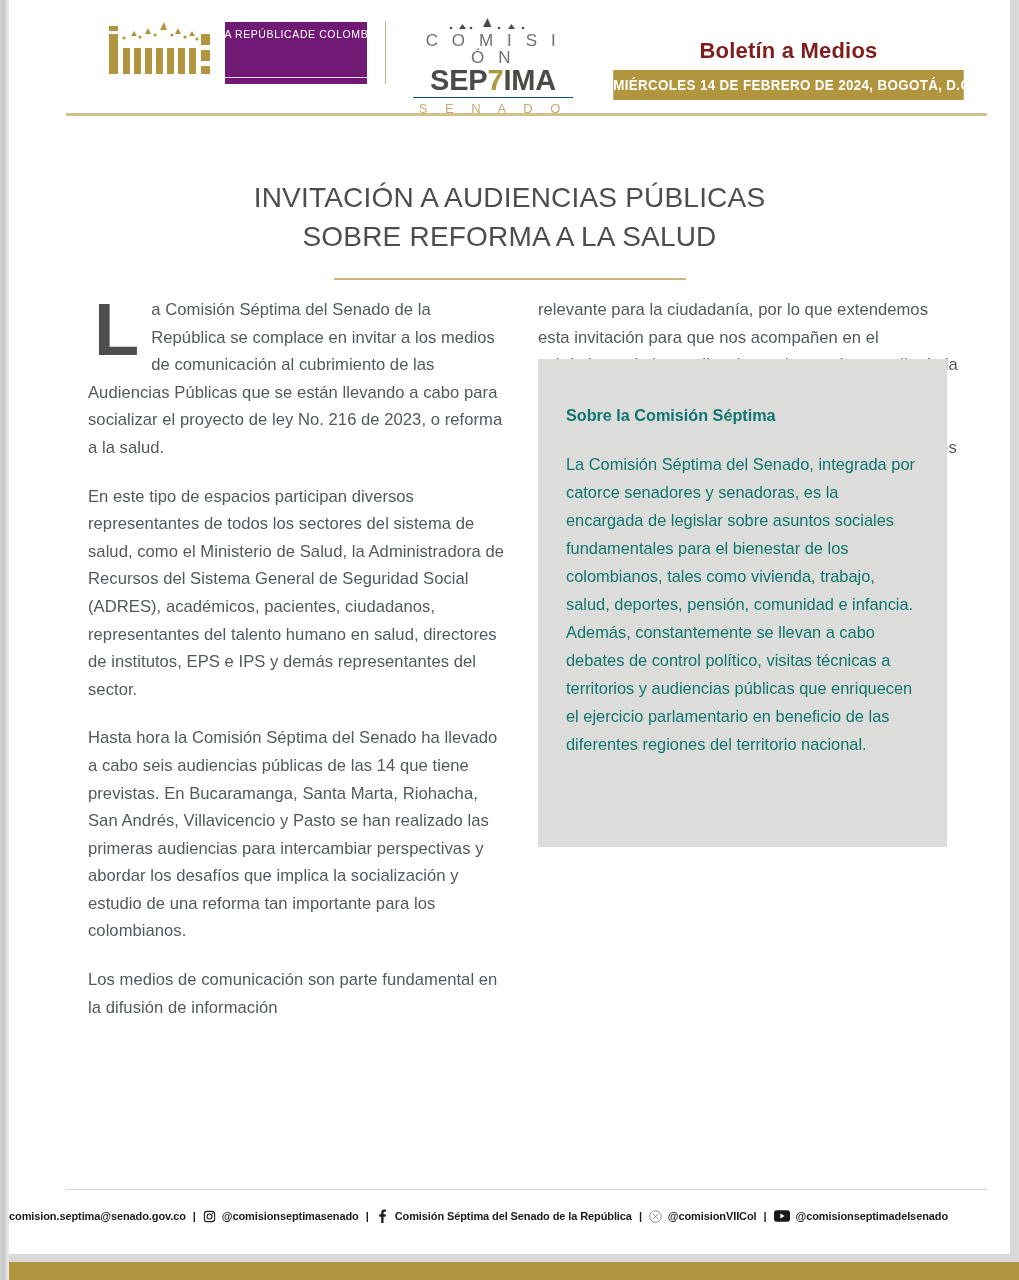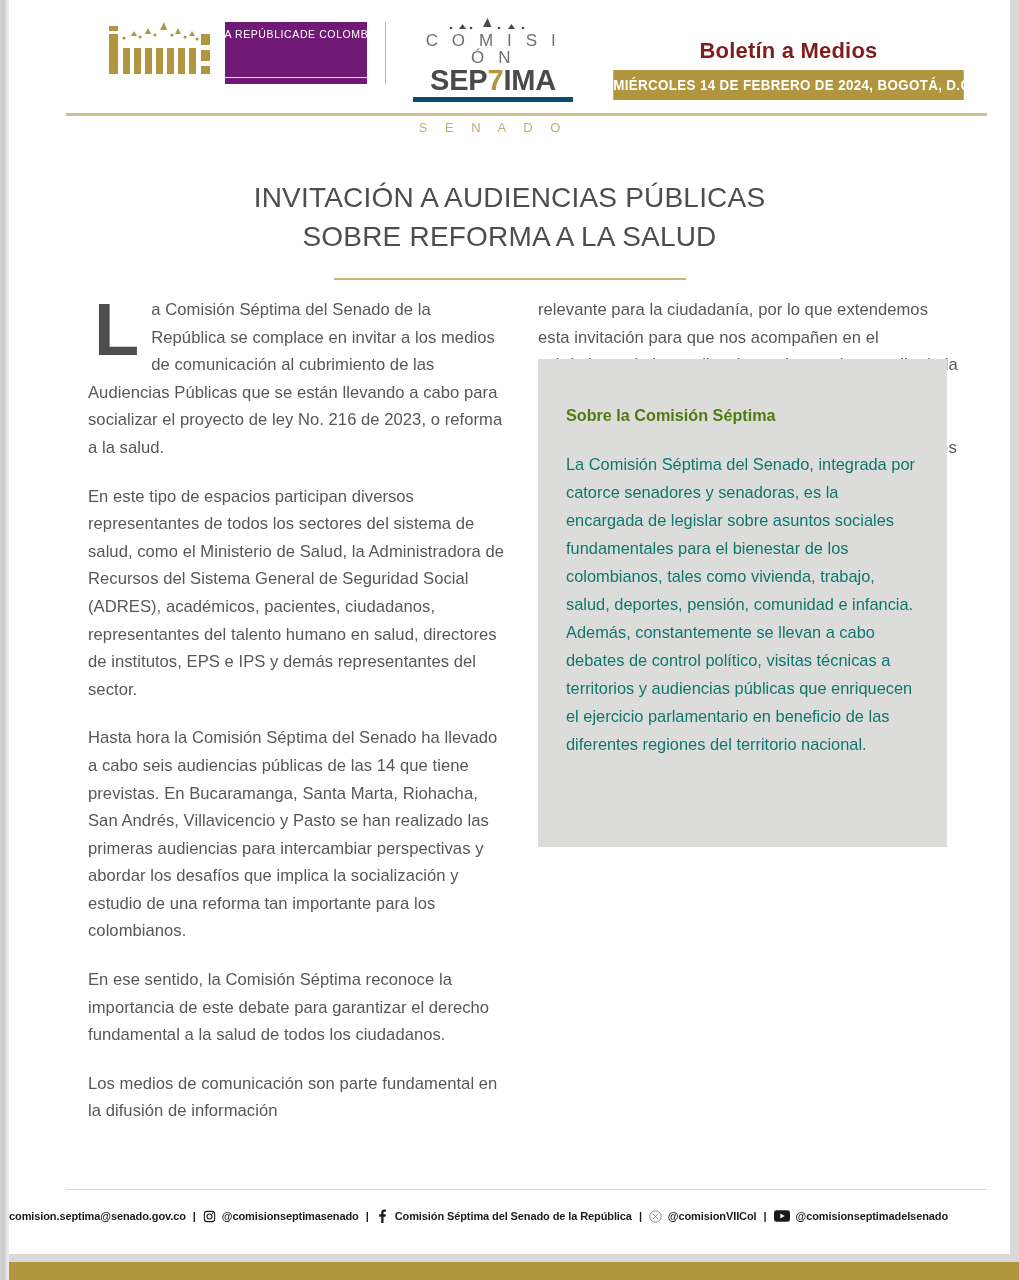--- a/index.html
+++ b/index.html
@@ -114,23 +114,23 @@
     line-height: 29px;
     color: #4a4a49;
     text-align: center;
   }
   .ls-sep7ima .seven { color: #b2953f; }
   .ls-senado {
     color: #c3ad77;
     font-size: 13px;
     letter-spacing: 7px;
     line-height: 18px;
-    border-top: 5px solid #0c4a6e;
+    border-top: 1px solid #0c4a6e;
     margin-top: 2px;
-    padding-top: 17px;
+    padding-top: 2px;
   }
 
   .boletin {
     position: absolute;
     right: 31px; top: 38px;
     width: 381px;
     text-align: center;
   }
   .boletin-title {
     color: #7f1d1d;
@@ -223,21 +223,21 @@
   .aside-box {
     position: absolute;
     left: 529px;
     top: 359px;
     width: 409px;
     height: 488px;
     background: #dcdddb;
     padding: 45px 32px 30px 28px;
   }
   .aside-title {
-    color: #4d7c0f;
+    color: #0f766e;
     font-size: 16.2px;
     font-weight: bold;
     line-height: 22px;
     margin-bottom: 24px;
   }
   .aside-text {
     color: #0f766e;
     font-size: 16.4px;
     line-height: 28px;
   }
@@ -361,21 +361,20 @@
       <div>SOBRE REFORMA A LA SALUD</div>
     </div>
     <div class="title-rule"></div>
 
     <div class="columns">
 
       <div class="col col-left">
         <p class="body-text dropcap-para"><span class="dropcap">L</span><span>a Comisión Séptima del Senado de la República se complace en invitar a los medios de comunicación al cubrimiento de las Audiencias Públicas que se están llevando a cabo para socializar el proyecto de ley No. 216 de 2023, o reforma a la salud.</span></p>
         <p class="body-text">En este tipo de espacios participan diversos representantes de todos los sectores del sistema de salud, como el Ministerio de Salud, la Administradora de Recursos del Sistema General de Seguridad Social (ADRES), académicos, pacientes, ciudadanos, representantes del talento humano en salud, directores de institutos, EPS e IPS y demás representantes del sector.</p>
         <p class="body-text">Hasta hora la Comisión Séptima del Senado ha llevado a cabo seis audiencias públicas de las 14 que tiene previstas. En Bucaramanga, Santa Marta, Riohacha, San Andrés, Villavicencio y Pasto se han realizado las primeras audiencias para intercambiar perspectivas y abordar los desafíos que implica la socialización y estudio de una reforma tan importante para los colombianos.</p>
-        <p class="body-text">En ese sentido, la Comisión Séptima reconoce la importancia de este debate para garantizar el derecho fundamental a la salud de todos los ciudadanos.</p>
         <p class="body-text">Los medios de comunicación son parte fundamental en la difusión de información</p>
       </div>
 
       <div class="col col-right">
         <p class="body-text">relevante para la ciudadanía, por lo que extendemos esta invitación para que nos acompañen en el cubrimiento de las audiencias y el posterior estudio de la reforma en la Comisión Séptima del Senado. Agradecemos su atención y esperamos contar con su presencia para informar a la sociedad sobre los avances y debates en torno a la reforma a la salud.</p>
         <div class="contact-block">
           <div>Para más información, por favor contactar a:</div>
           <div>Mary Alejandra Paipa Ramírez</div>
           <div>Cel: 3112301159</div>
           <div>E- Mail: mary.paipa@senado.gov.co</div>

